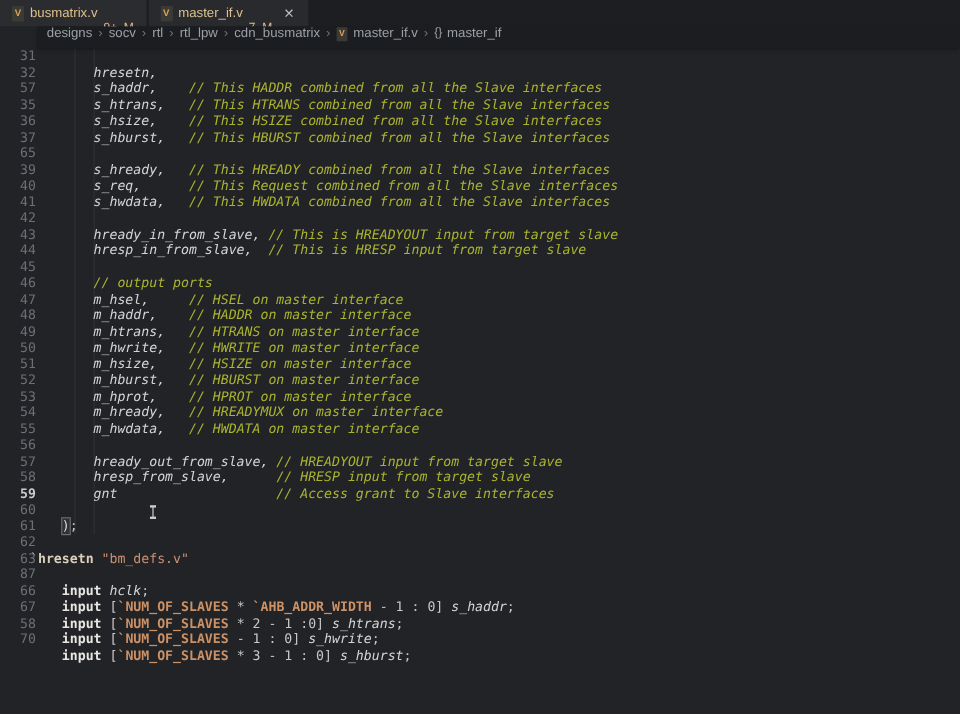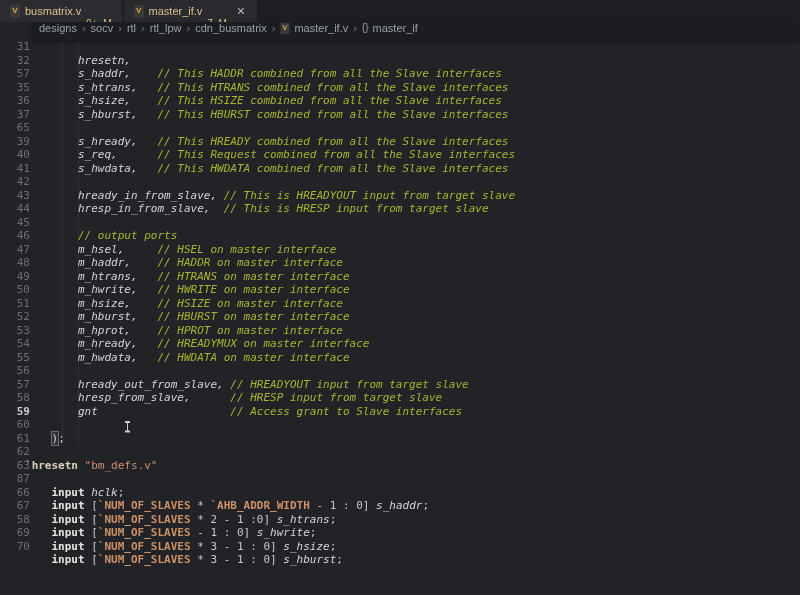--- a/index.html
+++ b/index.html
@@ -270,25 +270,20 @@
           <span class="ln">67</span>
           <span class="gbar on"></span>
           <span class="codetext"><span class="c-kw">    input</span><span class="c-pn"> [</span><span class="c-mac">`NUM_OF_SLAVES</span><span class="c-pn"> * 2 - 1 :0] </span><span class="c-id">s_htrans</span><span class="c-pn">;</span></span>
         </div>
         <div class="row">
           <span class="ln">58</span>
           <span class="gbar on"></span>
           <span class="codetext"><span class="c-kw">    input</span><span class="c-pn"> [</span><span class="c-mac">`NUM_OF_SLAVES</span><span class="c-pn"> - 1 : 0] </span><span class="c-id">s_hwrite</span><span class="c-pn">;</span></span>
         </div>
         <div class="row">
-          <span class="ln">69</span>
-          <span class="gbar on"></span>
-          <span class="codetext"><span class="c-kw">    input</span><span class="c-pn"> [</span><span class="c-mac">`NUM_OF_SLAVES</span><span class="c-pn"> * 3 - 1 : 0] </span><span class="c-id">s_hsize</span><span class="c-pn">;</span></span>
-        </div>
-        <div class="row">
           <span class="ln">70</span>
           <span class="gbar on"></span>
           <span class="codetext"><span class="c-kw">    input</span><span class="c-pn"> [</span><span class="c-mac">`NUM_OF_SLAVES</span><span class="c-pn"> * 3 - 1 : 0] </span><span class="c-id">s_hburst</span><span class="c-pn">;</span></span>
         </div>
       </div>
     <div class="ibeam"></div>
   </div>
 
 </div>
 

